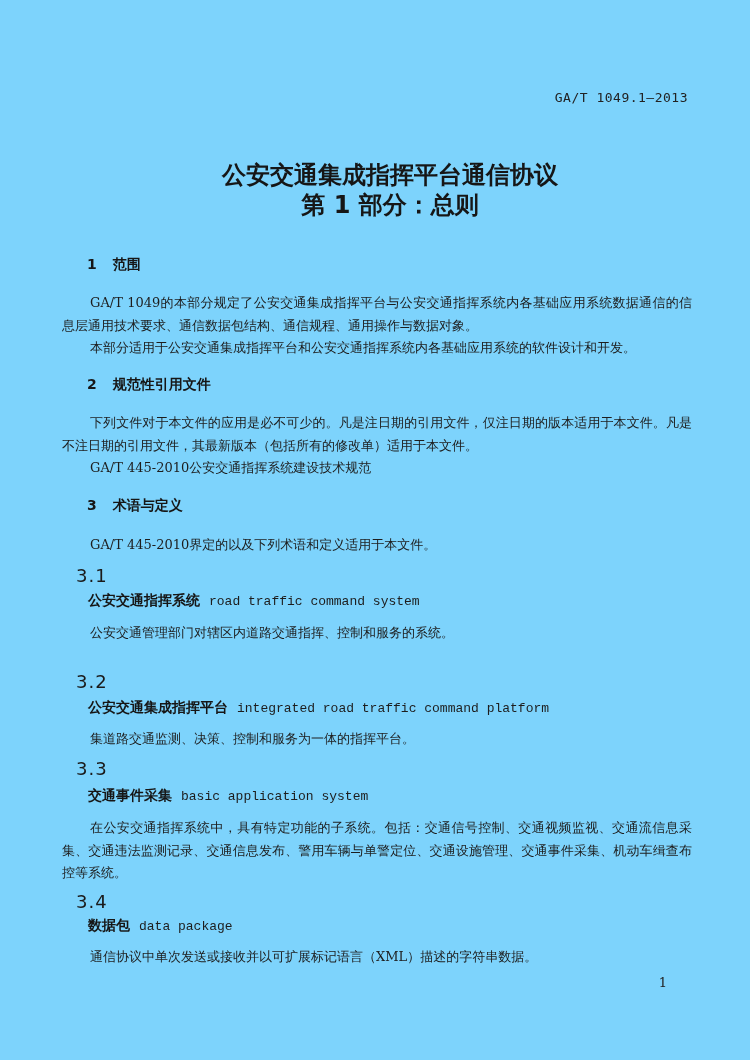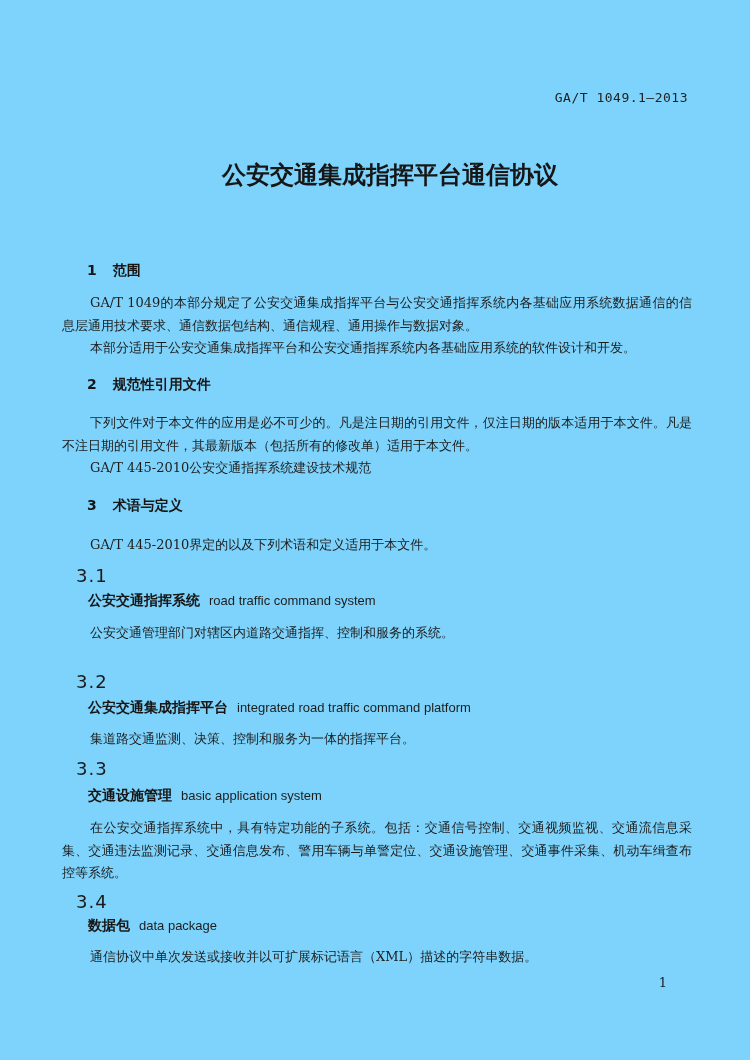--- a/index.html
+++ b/index.html
@@ -76,21 +76,21 @@
     padding-left: 26px;
     box-sizing: border-box;
     font-size: 14px;
   }
   .term-heading .zh {
     font-family: "DejaVu Sans", "Liberation Sans", sans-serif;
     font-weight: bold;
     color: #161616;
   }
   .term-heading .en {
-    font-family: Liberation Sans, sans-serif;
+    font-family: Liberation Mono, monospace;
     font-size: 13px;
     margin-left: 9px;
     color: #1d1d1d;
   }
 
   .page-number {
     top: 975px;
     right: 83px;
     font-size: 13px;
     font-family: "DejaVu Serif", "Liberation Serif", serif;
@@ -99,23 +99,24 @@
 </style>
 </head>
 <body>
 
 <div class="page">
 
   <div class="abs doc-number">GA/T 1049.1—2013</div>
 
   <div class="abs doc-title">
     <div>公安交通集成指挥平台通信协议</div>
+    <div>第 1 部分：总则</div>
   </div>
 
-  <div class="abs clause-heading" style="top:262px">
+  <div class="abs clause-heading" style="top:256px">
     <span class="num">1</span><span>范围</span>
   </div>
   <div class="abs body-p" style="top:292px">GA/T 1049的本部分规定了公安交通集成指挥平台与公安交通指挥系统内各基础应用系统数据通信的信息层通用技术要求、通信数据包结构、通信规程、通用操作与数据对象。</div>
   <div class="abs body-p" style="top:337px">本部分适用于公安交通集成指挥平台和公安交通指挥系统内各基础应用系统的软件设计和开发。</div>
 
   <div class="abs clause-heading" style="top:376px">
     <span class="num">2</span><span>规范性引用文件</span>
   </div>
   <div class="abs body-p" style="top:412px">下列文件对于本文件的应用是必不可少的。凡是注日期的引用文件，仅注日期的版本适用于本文件。凡是不注日期的引用文件，其最新版本（包括所有的修改单）适用于本文件。</div>
   <div class="abs body-p" style="top:457px">GA/T 445-2010公安交通指挥系统建设技术规范</div>
@@ -134,21 +135,21 @@
   </div>
 
   <div class="abs sub-num" style="top:671px">3.2</div>
   <div class="abs term-heading" style="top:699px">
     <span class="zh">公安交通集成指挥平台</span><span class="en">integrated road traffic command platform</span>
   </div>
   <div class="abs body-p" style="top:728px">集道路交通监测、决策、控制和服务为一体的指挥平台。</div>
 
   <div class="abs sub-num" style="top:758px">3.3</div>
   <div class="abs term-heading" style="top:787px">
-    <span class="zh">交通设施管理</span><span class="en">basic application system</span>
+    <span class="zh">交通事件采集</span><span class="en">basic application system</span>
   </div>
   <div class="abs body-p" style="top:817px">在公安交通指挥系统中，具有特定功能的子系统。包括：交通信号控制、交通视频监视、交通流信息采集、交通违法监测记录、交通信息发布、警用车辆与单警定位、交通设施管理、交通事件采集、机动车缉查布控等系统。</div>
 
   <div class="abs sub-num" style="top:891px">3.4</div>
   <div class="abs term-heading" style="top:917px">
     <span class="zh">数据包</span><span class="en">data package</span>
   </div>
   <div class="abs body-p" style="top:946px">通信协议中单次发送或接收并以可扩展标记语言（XML）描述的字符串数据。</div>
 
   <div class="abs page-number">1</div>

